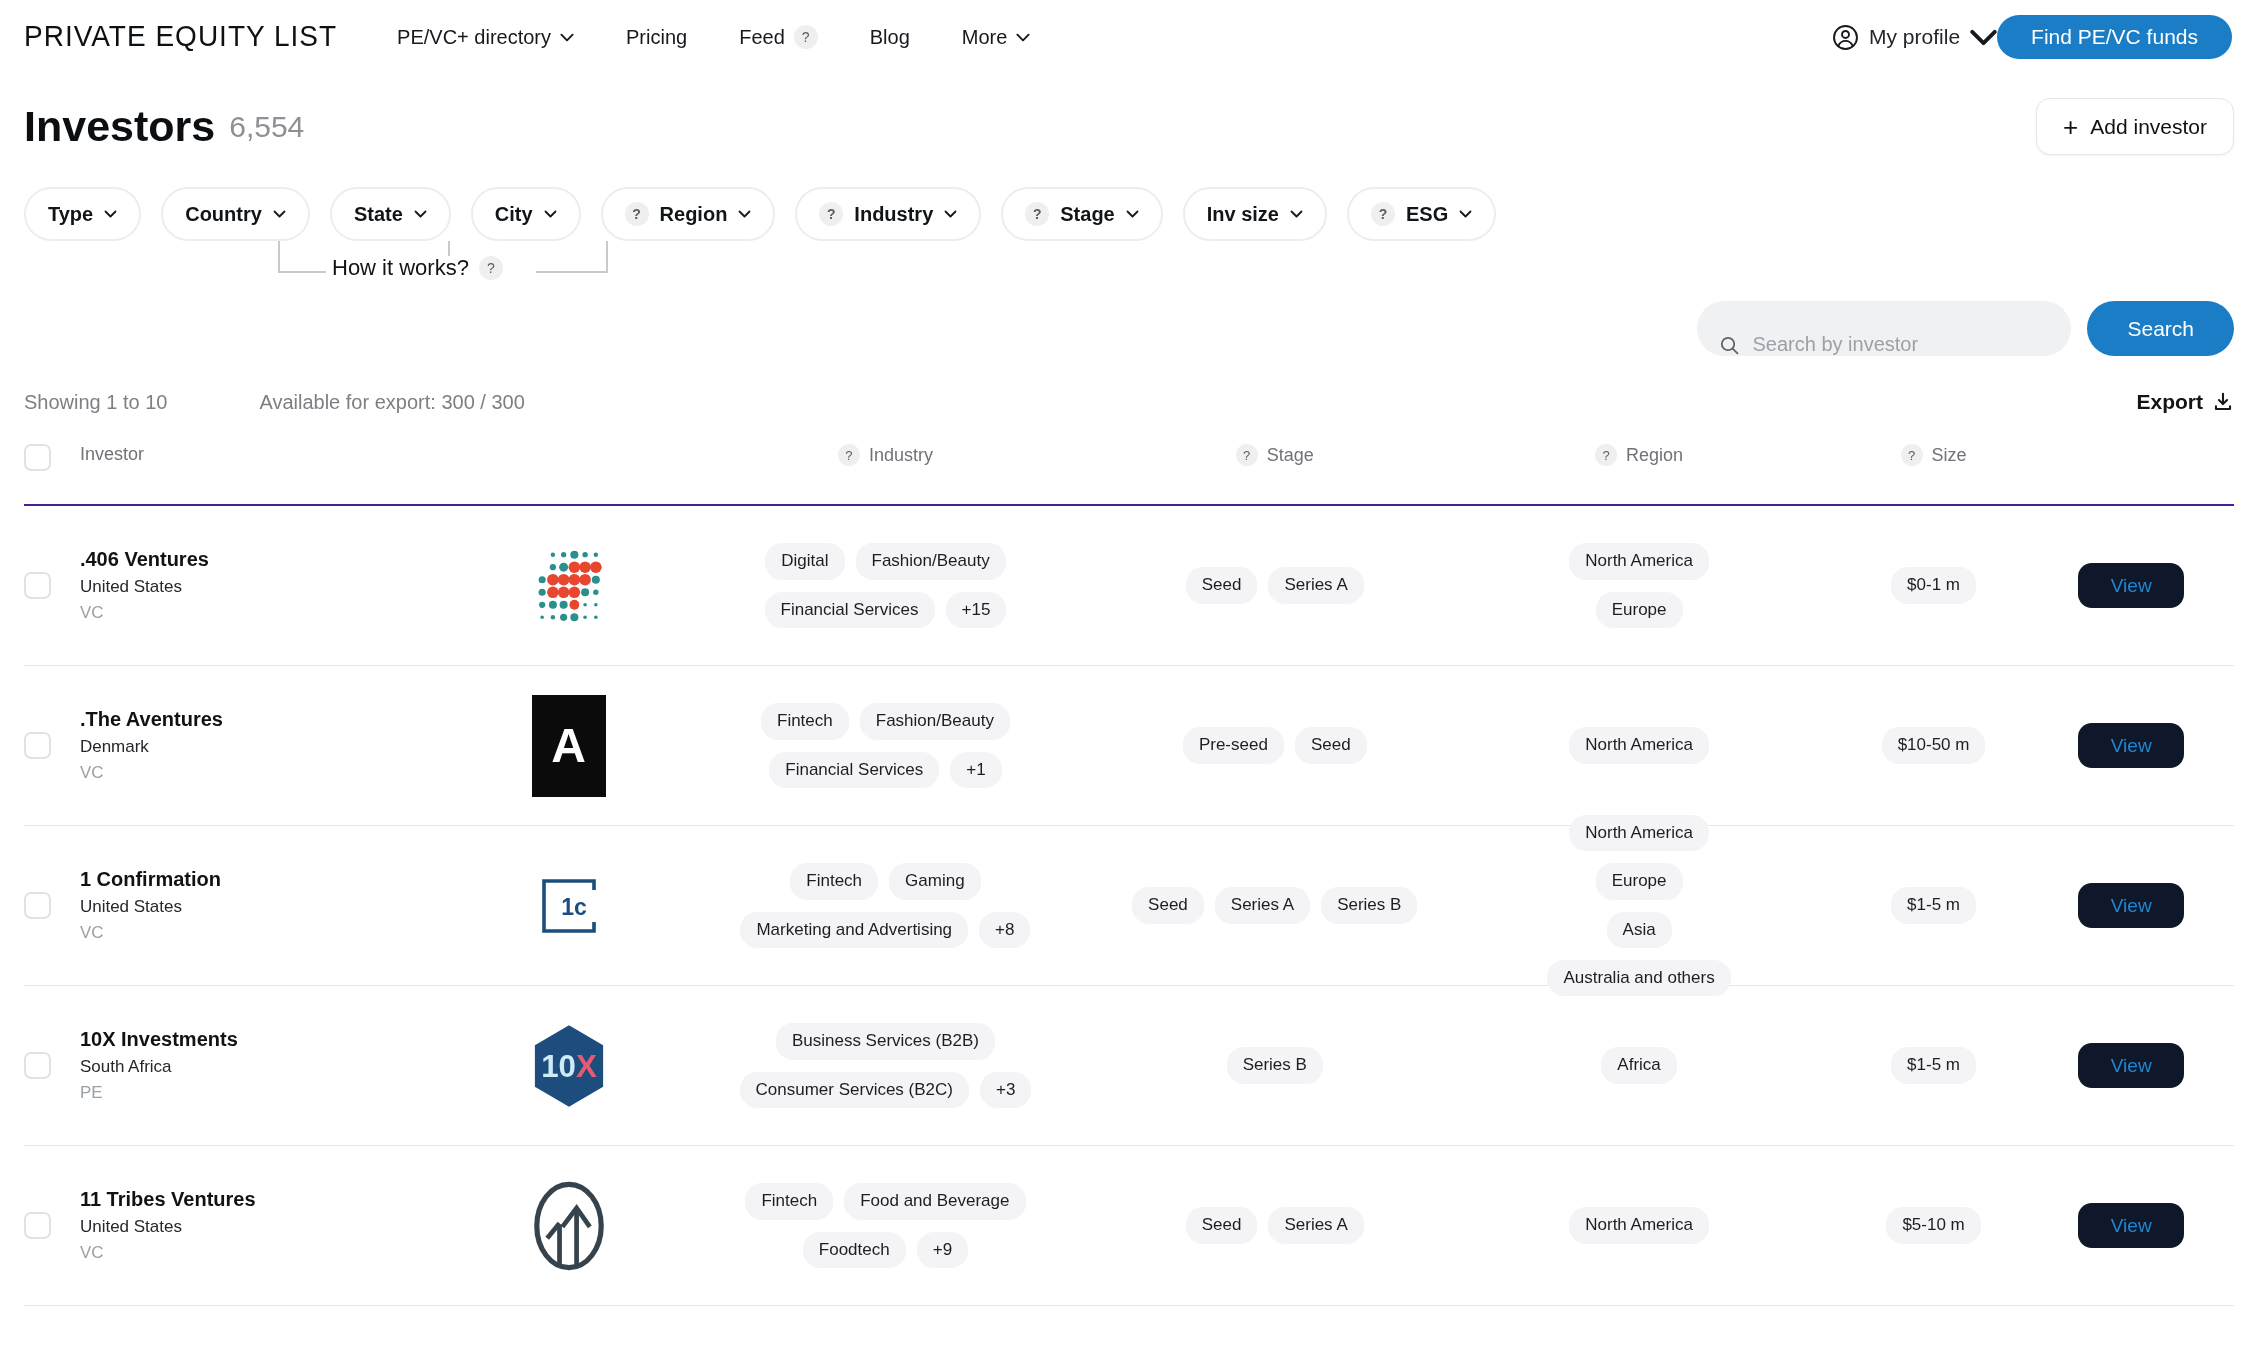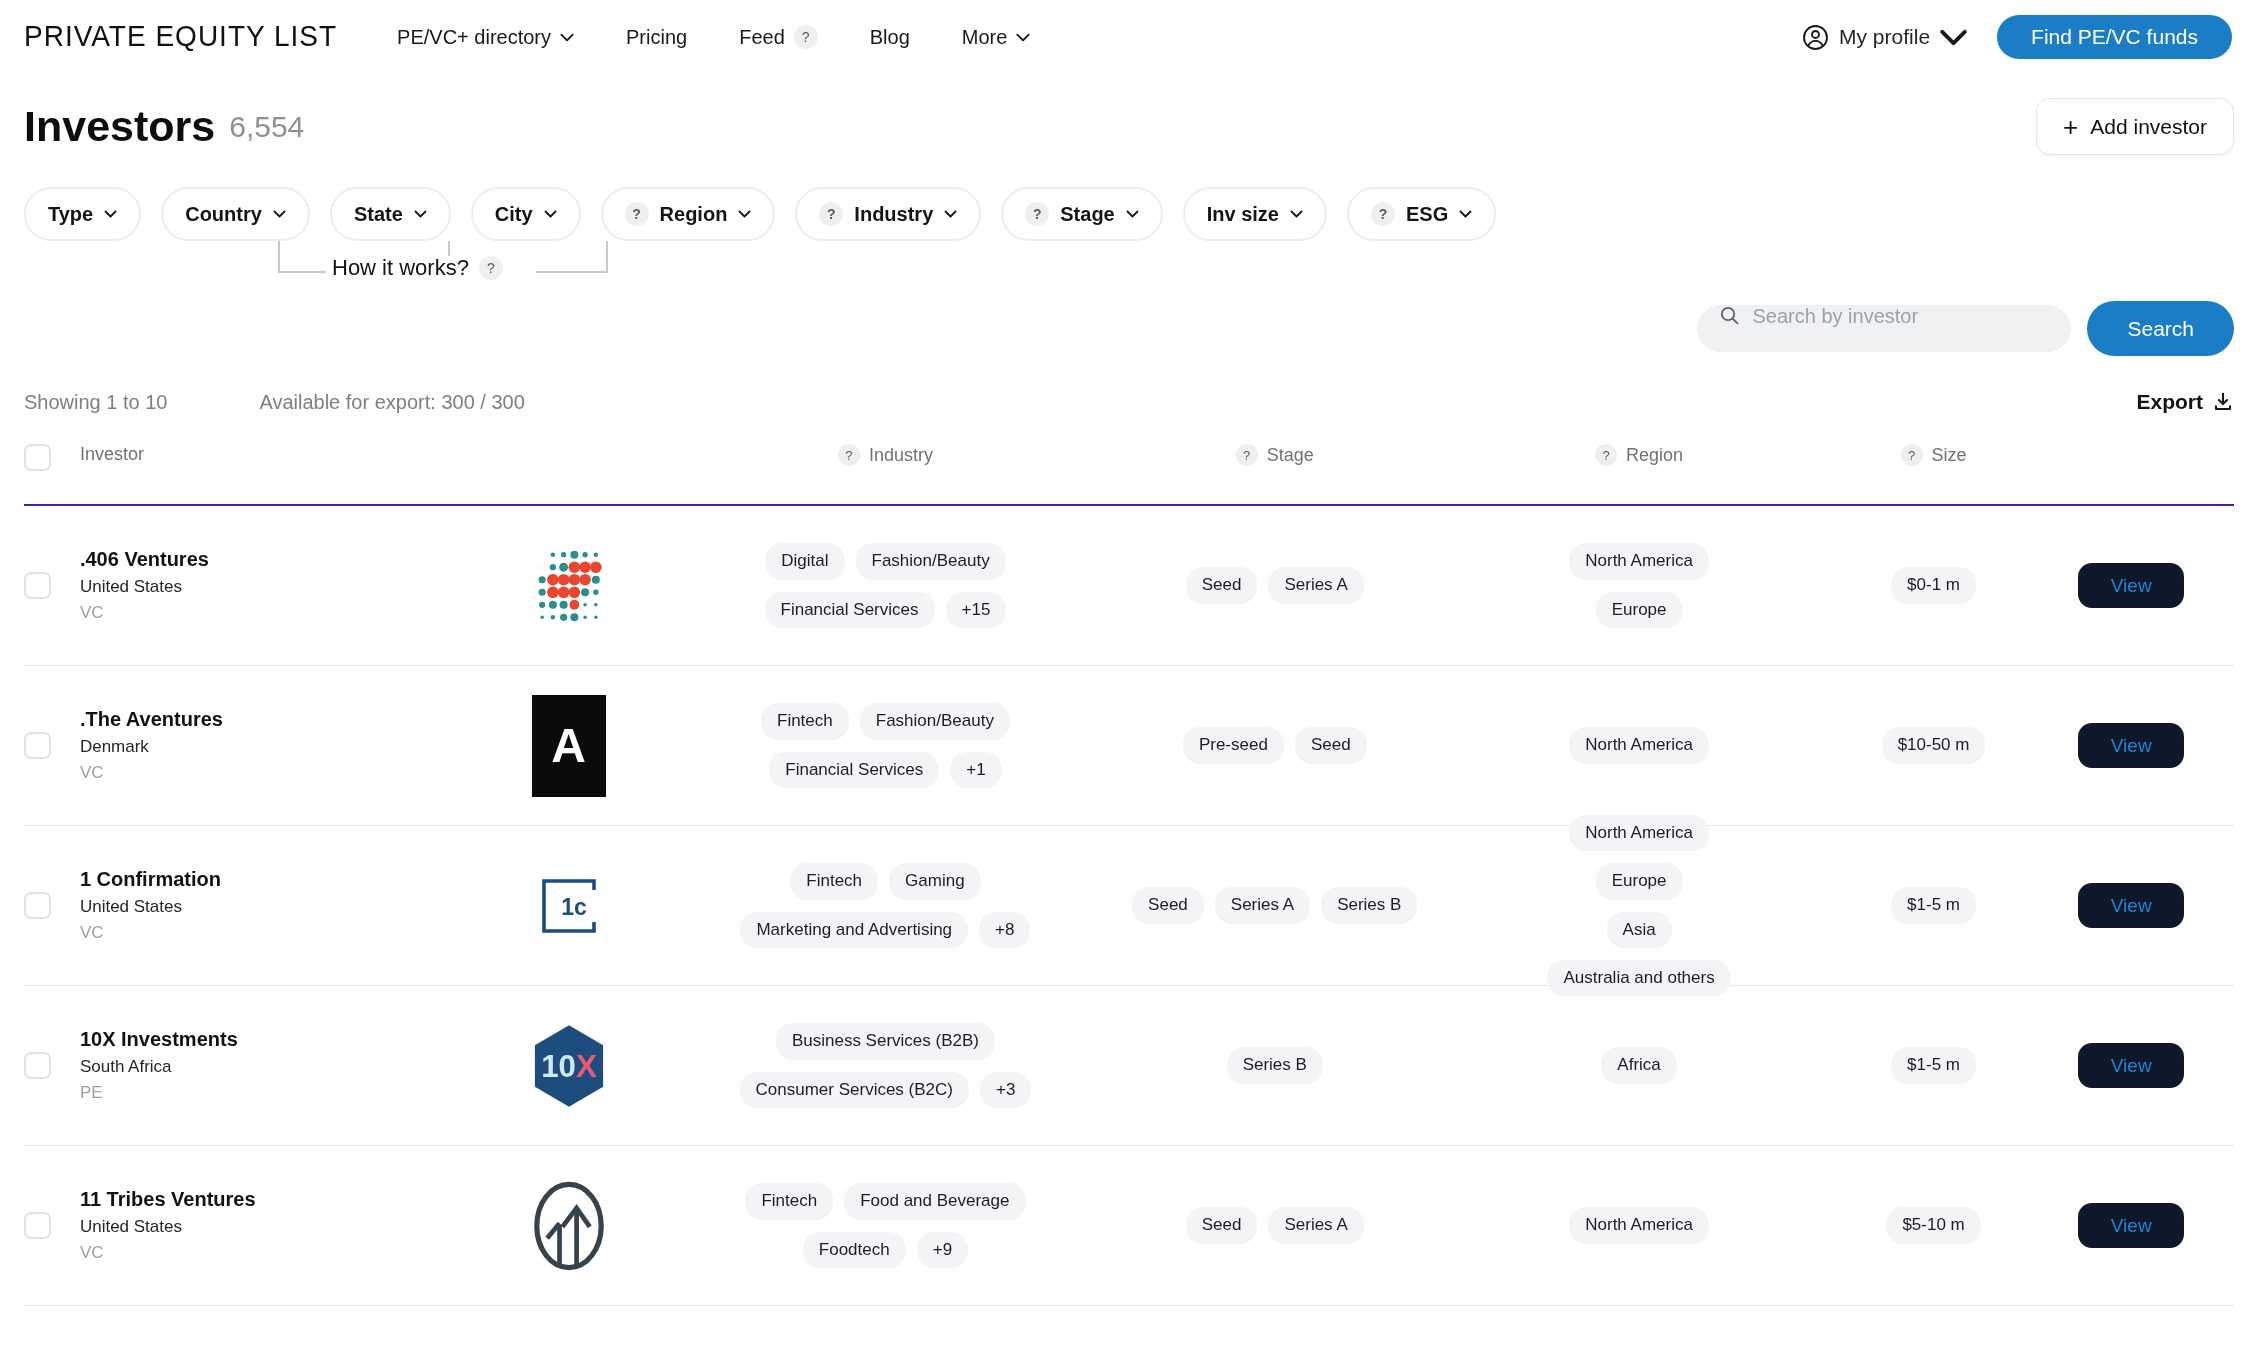--- a/index.html
+++ b/index.html
@@ -12,21 +12,21 @@
   .container { padding:0 24px; }
 
   
   .topnav { display:flex; align-items:center; height:70px; padding:4px 26px 0 24px; }
   .brand { font-size:28px; font-weight:400; letter-spacing:1px; color:#0e1114; white-space:nowrap; transform:scaleY(1.05); }
   .navitems { display:flex; align-items:center; gap:52px; margin-left:60px; }
   .navitem { display:flex; align-items:center; gap:9px; font-size:20px; color:#16191d; cursor:pointer; white-space:nowrap; }
   .chev { width:14px; height:9px; display:inline-block; color:#16191d; }
   .helpdot { width:24px; height:24px; border-radius:50%; background:#efefef; color:#5c5c5c;
              font-size:14px; display:inline-flex; align-items:center; justify-content:center; flex:0 0 auto; }
-  .nav-right { margin-left:auto; display:flex; align-items:center; gap:30px; }
+  .nav-right { margin-left:auto; display:flex; align-items:center; }
   .profile { display:flex; align-items:center; gap:10px; font-size:21px; color:#23272b; cursor:pointer; }
   .profile svg { width:27px; height:27px; }
   .cta-btn { background:#1a7dc5; color:#fff; border:none; border-radius:28px;
              height:44px; padding:0 34px; font-size:21px; font-weight:500; cursor:pointer;
              font-family:"Liberation Sans", sans-serif; }
 
   
   .titlerow { display:flex; align-items:center; margin-top:28px; }
   .pagetitle { font-size:43px; font-weight:700; color:#0c0f12; }
   .pagecount { font-size:30px; color:#8d9094; margin-left:14px; font-weight:500; }
@@ -44,21 +44,21 @@
   .fpill .chev { width:13px; height:8px; }
 
   
   .bracket { position:relative; height:50px; }
   .bline { position:absolute; background:#c9c9c9; }
   .hiw { position:absolute; left:308px; top:14px; display:flex; align-items:center; gap:10px;
          font-size:22px; color:#141414; }
 
   
   .searchrow { display:flex; justify-content:flex-end; align-items:center; gap:16px; margin-top:10px; }
-  .searchbox { display:flex; align-items:flex-start; gap:12px; width:374px; height:47px;
+  .searchbox { display:flex; align-items:flex-end; gap:12px; width:374px; height:55px;
                background:#f0f1f3; border-radius:28px; padding:0 22px; }
   .searchbox svg { width:21px; height:21px; flex:0 0 auto; }
   .searchbox input { border:none; outline:none; background:transparent; font-size:20px; color:#333;
                      width:100%; font-family:"Liberation Sans", sans-serif; }
   .searchbox input::placeholder { color:#9ba1a7; }
   .search-btn { background:#1a7dc5; color:#fff; border:none; border-radius:28px; height:55px;
                 padding:0 40px; font-size:21px; font-weight:500; cursor:pointer;
                 font-family:"Liberation Sans", sans-serif; }
 
   

